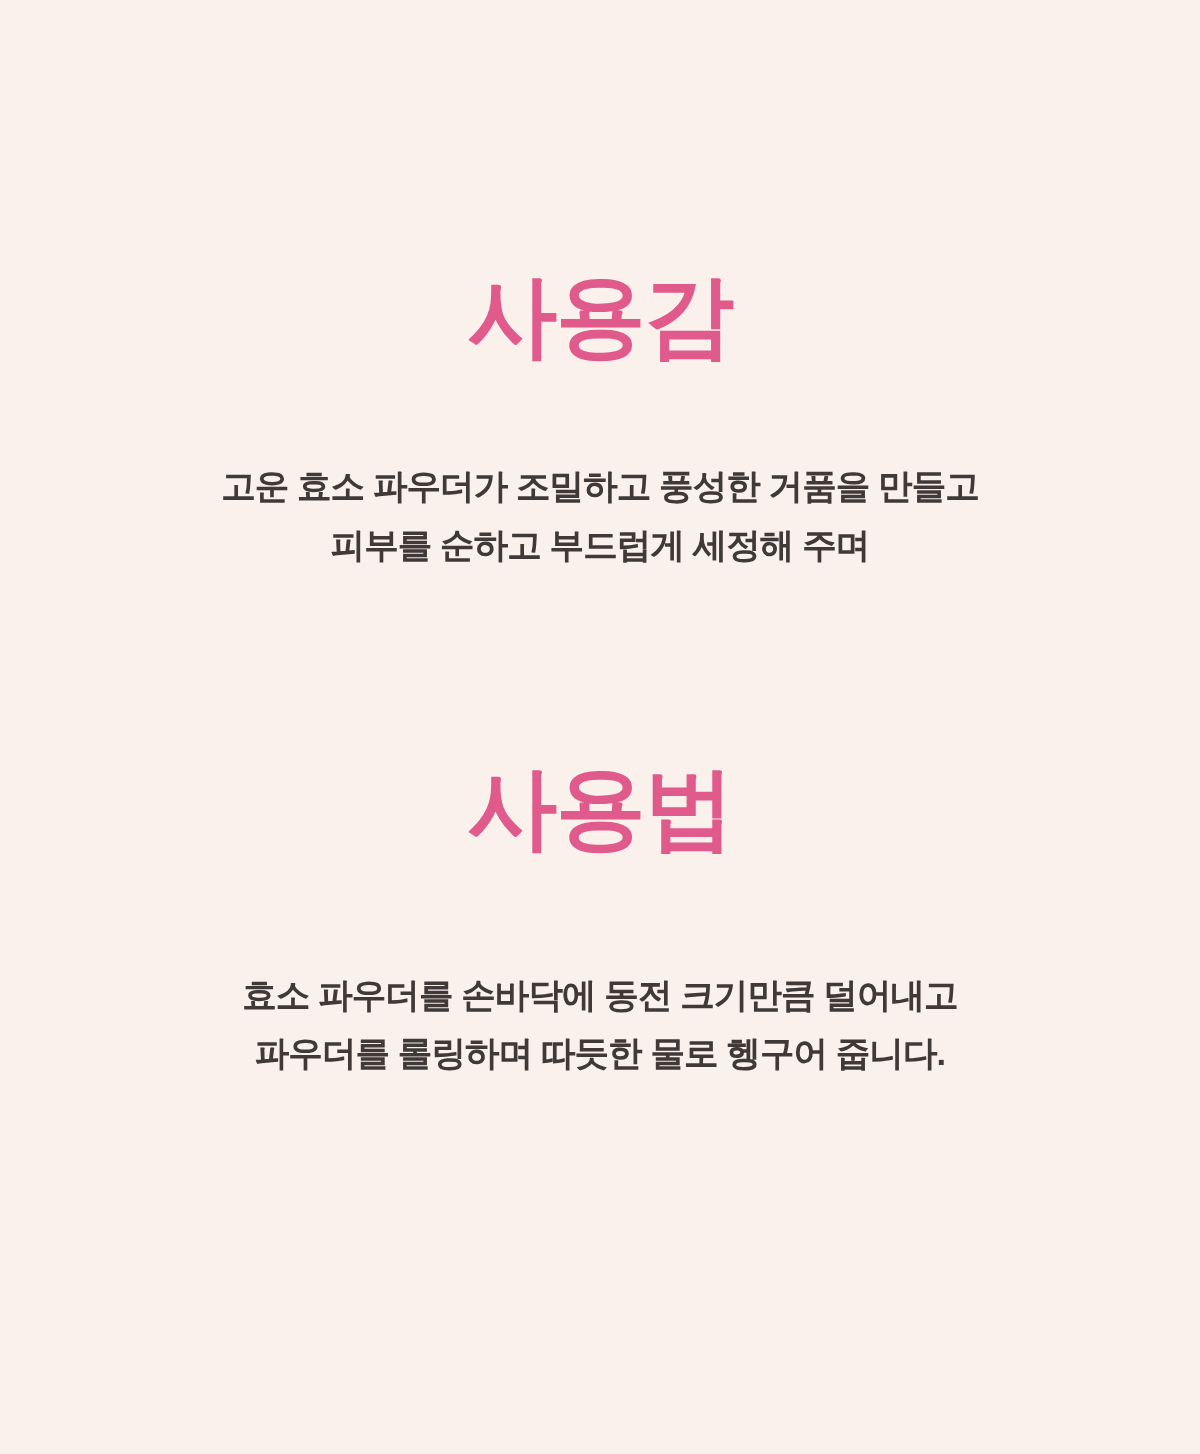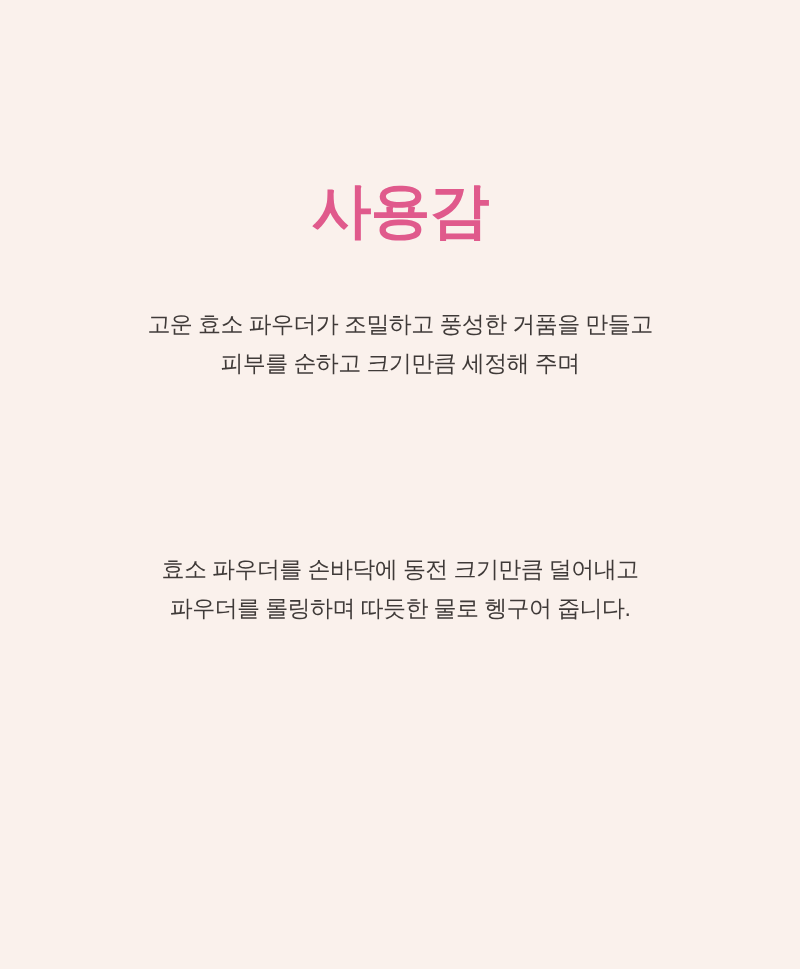--- a/index.html
+++ b/index.html
@@ -38,47 +38,48 @@
     line-height: 1.18;
     letter-spacing: -1px;
     margin: 0;
   }
   .body-copy {
     margin: 0;
     color: #3f3a38;
     font-size: 23px;
     line-height: 1.72;
     letter-spacing: -0.6px;
-    font-weight: 400;
+    font-weight: 700;
     text-align: center;
   }
   .section-usage-feel .body-copy {
     margin-top: 58px;
   }
   .section-how-to-use .body-copy {
-    margin-top: 46px;
+    margin-top: 69px;
   }
   .body-copy .line {
     display: block;
     white-space: nowrap;
   }
 </style>
 </head>
 <body>
 
 <div class="page">
 
   <section class="section section-usage-feel">
     <h2 class="heading">사용감</h2>
     <p class="body-copy">
       <span class="line">고운 효소 파우더가 조밀하고 풍성한 거품을 만들고</span>
-      <span class="line">피부를 순하고 크기만큼 세정해 주며</span>
+      <span class="line">피부를 순하고 부드럽게 세정해 주며</span>
     </p>
   </section>
 
   <section class="section section-how-to-use">
+    <h2 class="heading">사용법</h2>
     <p class="body-copy">
       <span class="line">효소 파우더를 손바닥에 동전 크기만큼 덜어내고</span>
       <span class="line">파우더를 롤링하며 따듯한 물로 헹구어 줍니다.</span>
     </p>
   </section>
 
 </div>
 
 </body></html>

